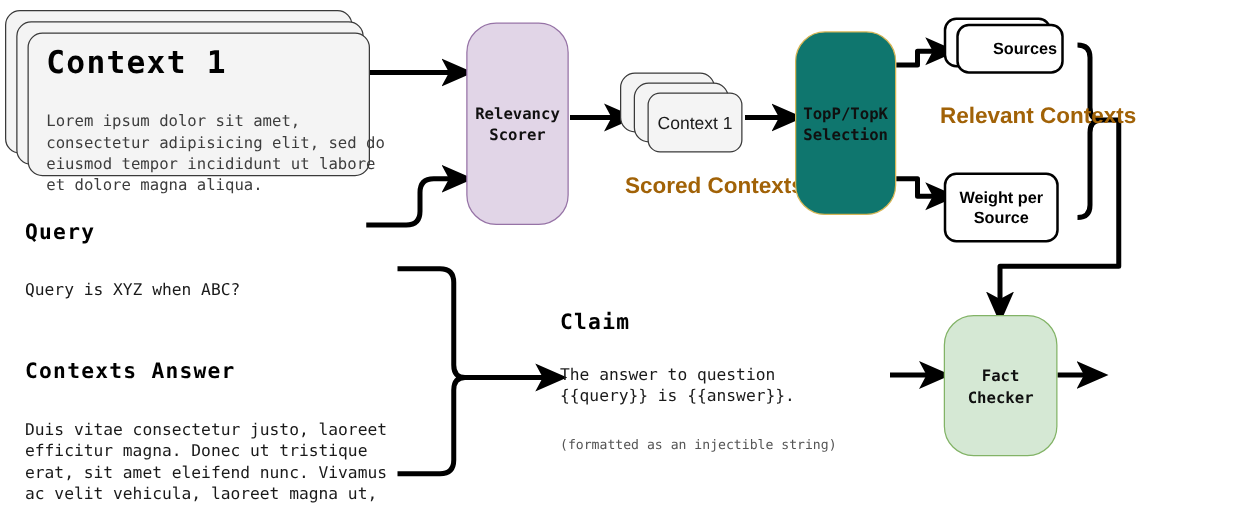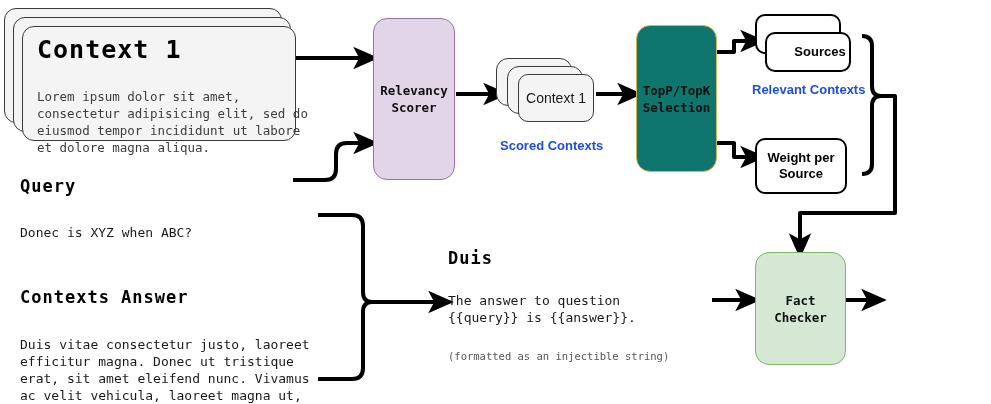--- a/index.html
+++ b/index.html
@@ -12,40 +12,40 @@
   .stack{position:absolute;}
   .card{position:absolute;border:1px solid #3a3a3a;border-radius:12px;background:#f4f4f4;
         box-sizing:border-box;}
 
   .ctx-title{font-family:"DejaVu Sans Mono",monospace;font-weight:bold;font-size:25px;
              color:#000;letter-spacing:1px;}
   .ctx-body{font-family:"DejaVu Sans Mono",monospace;font-size:12.5px;color:#3d3d3d;
             line-height:17px;}
 
   
-  .proc{position:absolute;border-radius:14px;box-sizing:border-box;
+  .proc{position:absolute;border-radius:24px;box-sizing:border-box;
         display:flex;align-items:center;justify-content:center;text-align:center;
         font-family:"DejaVu Sans Mono",monospace;font-weight:bold;font-size:12.5px;
         line-height:17px;color:#101010;}
   .proc.purple{background:#e1d5e7;border:1px solid #9673a6;}
   .proc.yellow{background:#0f766e;border:1px solid #d6b656;}
   .proc.green{background:#d5e8d4;border:1px solid #82b366;}
 
   
   .wbox{position:absolute;background:#ffffff;border:2px solid #000;border-radius:10px;
         box-sizing:border-box;display:flex;align-items:center;justify-content:center;
         text-align:center;font-family:"Liberation Sans",sans-serif;font-weight:bold;
         font-size:13px;line-height:16px;color:#000;}
   .gbox{position:absolute;background:#f4f4f4;border:1px solid #3a3a3a;border-radius:10px;
         box-sizing:border-box;display:flex;align-items:center;justify-content:center;
         text-align:center;font-family:"Liberation Sans",sans-serif;font-size:14px;color:#1a1a1a;}
 
   
   .lbl{position:absolute;font-family:"Liberation Sans",sans-serif;font-weight:bold;
-       font-size:13px;color:#1d4ed8;white-space:nowrap;}
+       font-size:18px;color:#a16207;white-space:nowrap;}
   .heading{position:absolute;font-family:"DejaVu Sans Mono",monospace;font-weight:bold;
            font-size:17px;color:#000;white-space:nowrap;letter-spacing:1px;}
   .mono{position:absolute;font-family:"DejaVu Sans Mono",monospace;font-size:13px;
         color:#1a1a1a;line-height:17px;}
   .mono.small{font-size:10.5px;color:#555;}
 </style>
 </head>
 <body>
 
 <div class="canvas">
@@ -91,21 +91,21 @@
     <div class="card" style="left:22px; top:26px; width:274px; height:115px;">
       <div class="ctx-title" style="position:absolute;left:14px;top:8px;">Context 1</div>
       <div class="ctx-body" style="position:absolute;left:14px;top:61px;white-space:pre;">Lorem ipsum dolor sit amet,
 consectetur adipisicing elit, sed do
 eiusmod tempor incididunt ut labore
 et dolore magna aliqua.</div>
     </div>
   </div>
 
   <div class="heading" style="left:20px;top:176px;">Query</div>
-  <div class="mono" style="left:20px;top:224px;white-space:pre;">Donec is XYZ when ABC?</div>
+  <div class="mono" style="left:20px;top:224px;white-space:pre;">Query is XYZ when ABC?</div>
 
   <div class="heading" style="left:20px;top:287px;">Contexts Answer</div>
   <div class="mono" style="left:20px;top:336px;white-space:pre;">Duis vitae consectetur justo, laoreet
 efficitur magna. Donec ut tristique
 erat, sit amet eleifend nunc. Vivamus
 ac velit vehicula, laoreet magna ut,
 elementum tortor.</div>
 
   <div class="proc purple" style="left:373px;top:18px;width:82px;height:162px;white-space:pre;">Relevancy
 Scorer</div>
@@ -115,28 +115,28 @@
     <div class="card" style="left:507px;top:66px;width:76px;height:48px;"></div>
     <div class="gbox" style="left:518px;top:74px;width:76px;height:48px;border:1px solid #3a3a3a;">Context 1</div>
   </div>
   <div class="lbl" style="left:500px;top:138px;text-align:right;">Scored Contexts</div>
 
   <div class="proc yellow" style="left:636px;top:25px;width:81px;height:147px;white-space:pre;">TopP/TopK
 Selection</div>
 
   <div class="stack">
     <div class="wbox" style="left:755px;top:14px;width:86px;height:40px;"></div>
-    <div class="wbox" style="left:765px;top:32px;width:86px;height:40px;padding-left:24px;">Sources</div>
+    <div class="wbox" style="left:765px;top:19px;width:86px;height:40px;padding-left:24px;">Sources</div>
   </div>
   <div class="lbl" style="left:752px;top:82px;">Relevant Contexts</div>
 
   <div class="wbox" style="left:755px;top:138px;width:92px;height:56px;white-space:pre;">Weight per
 Source</div>
 
-  <div class="heading" style="left:448px;top:248px;">Duis</div>
+  <div class="heading" style="left:448px;top:248px;">Claim</div>
   <div class="mono small" style="left:448px;top:348px;white-space:pre;">(formatted as an injectible string)</div>
   <div class="mono" style="left:448px;top:292px;white-space:pre;">The answer to question
 {{query}} is {{answer}}.</div>
 
   <div class="proc green" style="left:755px;top:252px;width:91px;height:113px;white-space:pre;">Fact
 Checker</div>
 
 
 </div>
 

